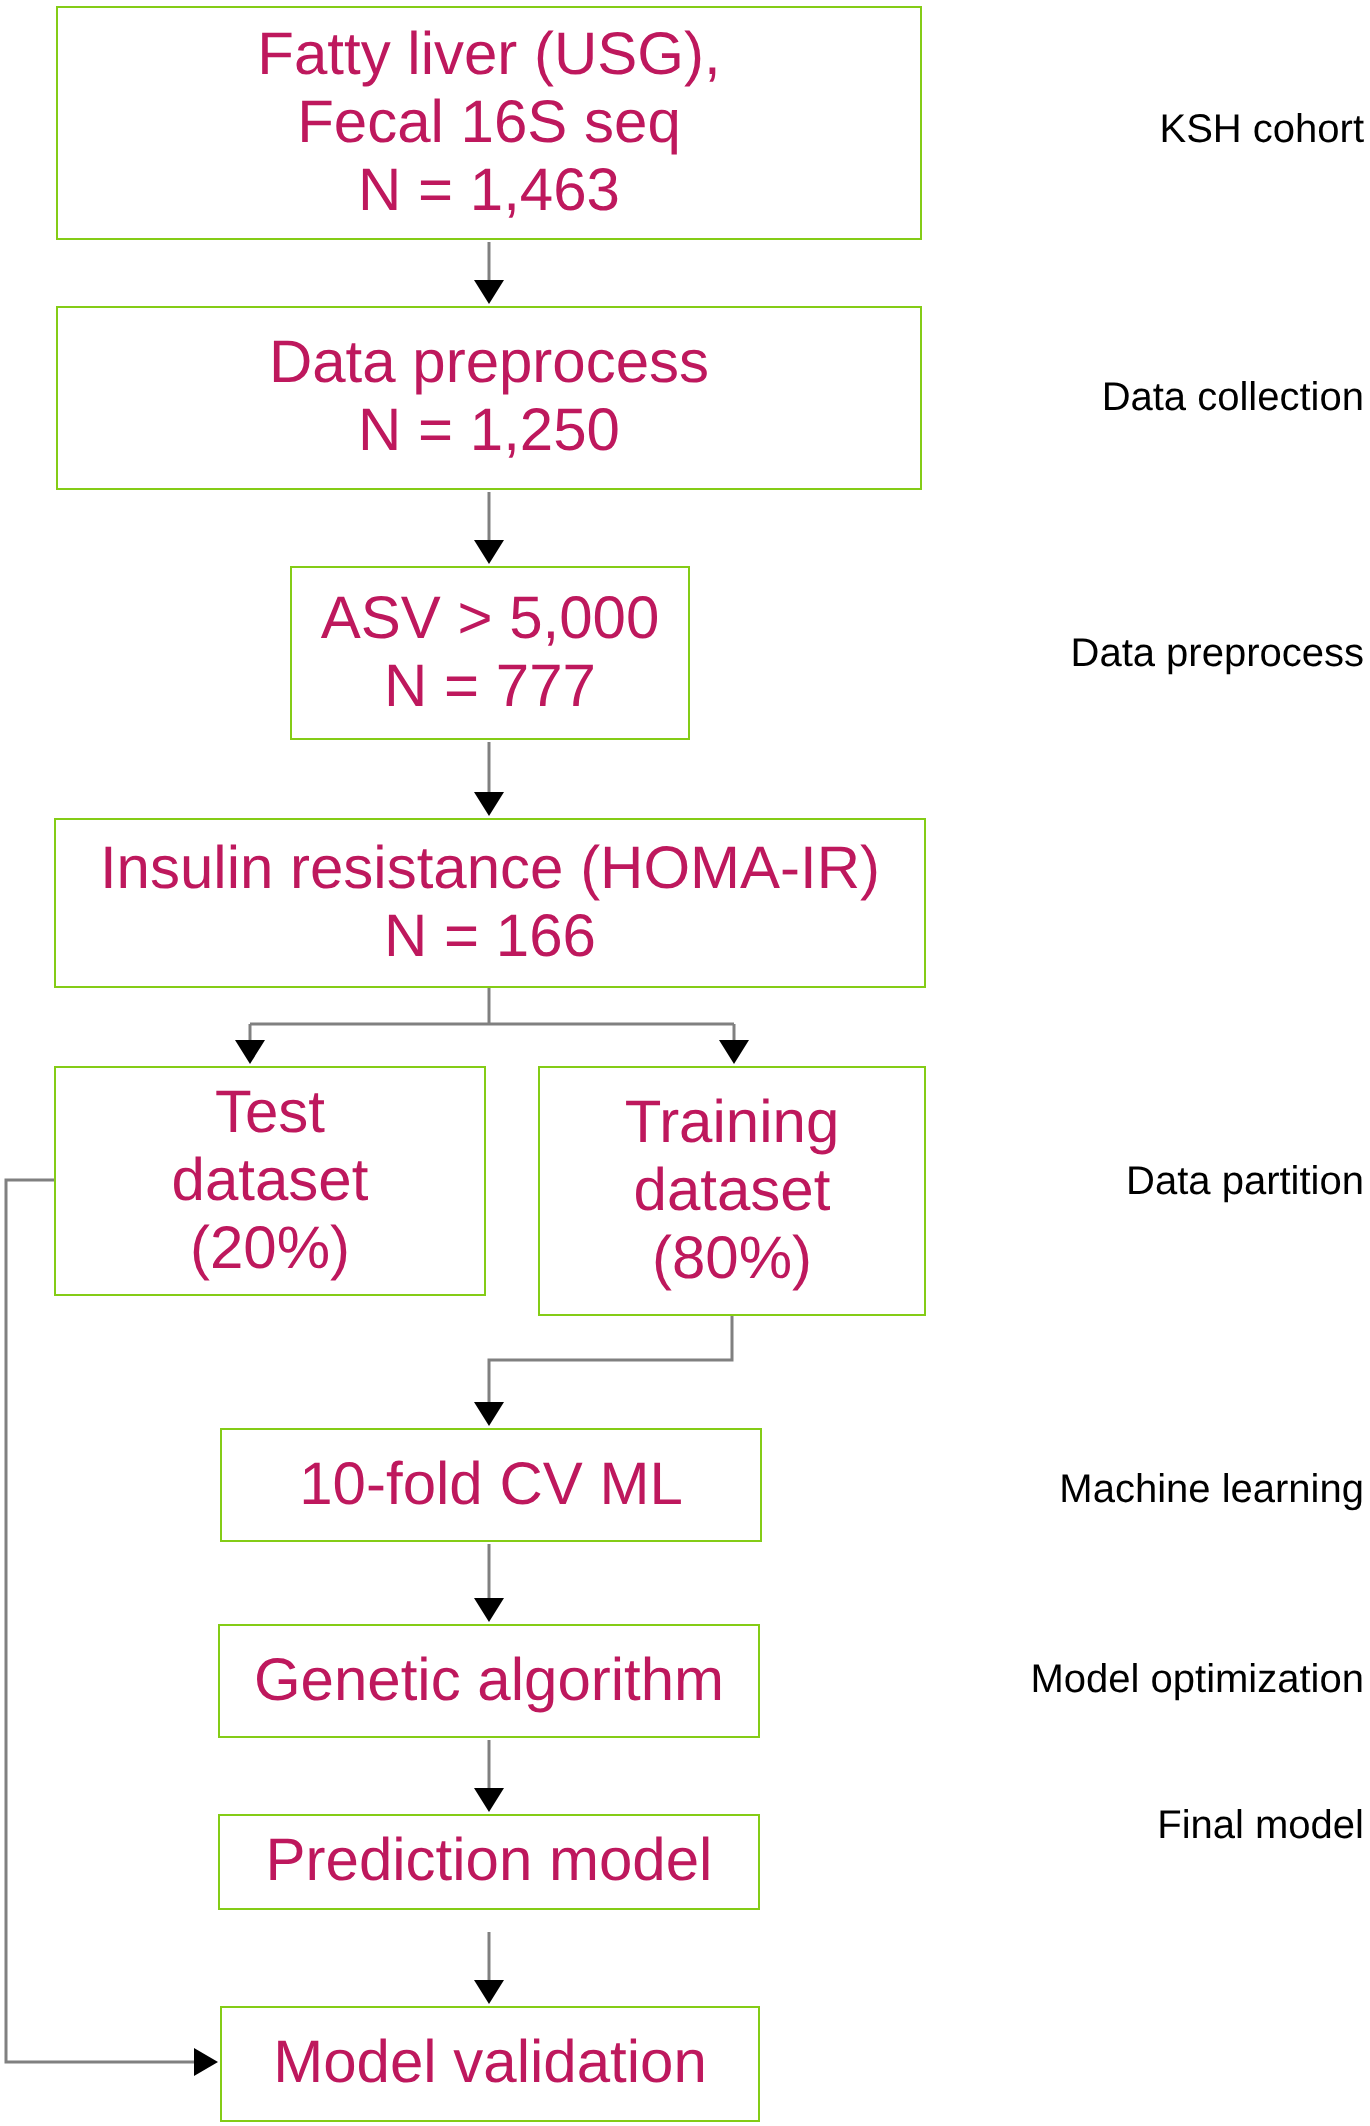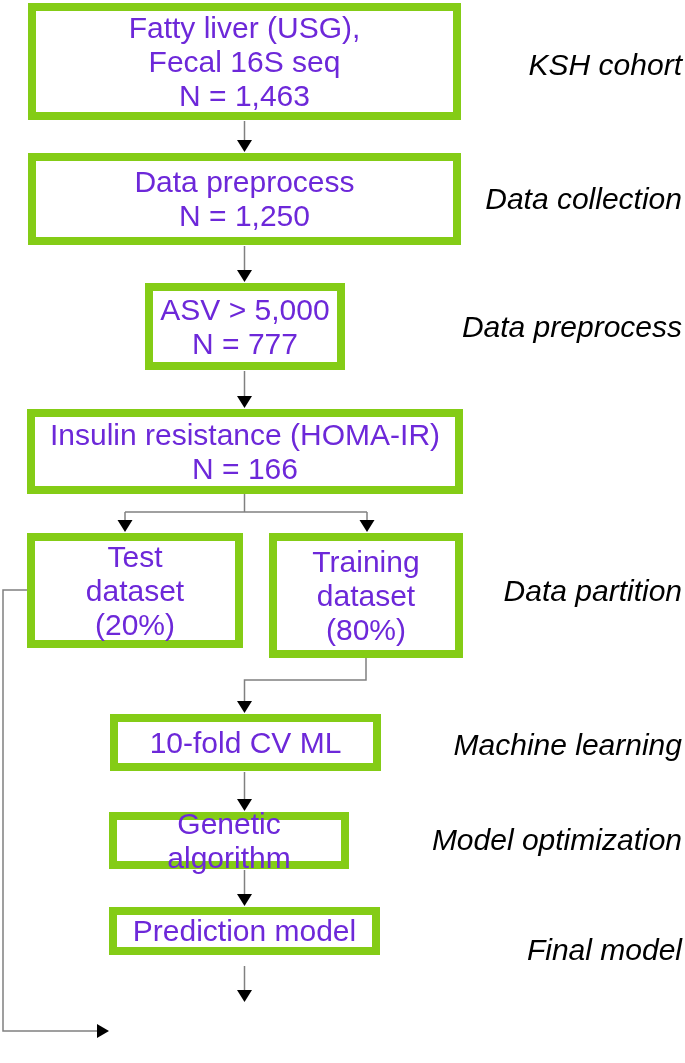--- a/index.html
+++ b/index.html
@@ -17,39 +17,38 @@
   }
   .connectors {
     position: absolute;
     left: 0;
     top: 0;
     z-index: 0;
   }
   .box {
     position: absolute;
     box-sizing: border-box;
-    border: 8px solid #84cc16;
+    border: 1px solid #84cc16;
     background: #ffffff;
     display: flex;
     flex-direction: column;
     align-items: center;
     justify-content: center;
     text-align: center;
     font-size: 30px;
     line-height: 34px;
-    color: #6d28d9;
+    color: #be185d;
     z-index: 1;
   }
   .stage-label {
     position: absolute;
     right: 3px;
     text-align: right;
-    font-size: 30px;
+    font-size: 20px;
     line-height: 34px;
-    font-style: italic;
     color: #000000;
     white-space: nowrap;
     z-index: 1;
   }
 </style>
 </head>
 <body>
 
 <div class="figure">
 
@@ -121,36 +120,39 @@
   <div class="box" style="left:269px; top:533px; width:194px; height:125px;">
     <span>Training</span>
     <span>dataset</span>
     <span>(80%)</span>
   </div>
 
   <div class="box" style="left:110px; top:714px; width:271px; height:57px;">
     <span>10-fold CV ML</span>
   </div>
 
-  <div class="box" style="left:109px; top:812px; width:240px; height:57px;">
+  <div class="box" style="left:109px; top:812px; width:271px; height:57px;">
     <span>Genetic algorithm</span>
   </div>
 
   <div class="box" style="left:109px; top:907px; width:271px; height:48px;">
     <span>Prediction model</span>
   </div>
 
+  <div class="box" style="left:110px; top:1003px; width:270px; height:58px;">
+    <span>Model validation</span>
+  </div>
 
   <div class="stage-label" style="top:48px;">KSH cohort</div>
 
   <div class="stage-label" style="top:182px;">Data collection</div>
 
   <div class="stage-label" style="top:310px;">Data preprocess</div>
 
   <div class="stage-label" style="top:574px;">Data partition</div>
 
   <div class="stage-label" style="top:728px;text-align:center;">Machine learning</div>
 
   <div class="stage-label" style="top:823px;">Model optimization</div>
 
-  <div class="stage-label" style="top:933px;margin-left:23px;">Final model</div>
+  <div class="stage-label" style="top:896px;margin-left:23px;">Final model</div>
 
 </div>
 
 </body></html>

